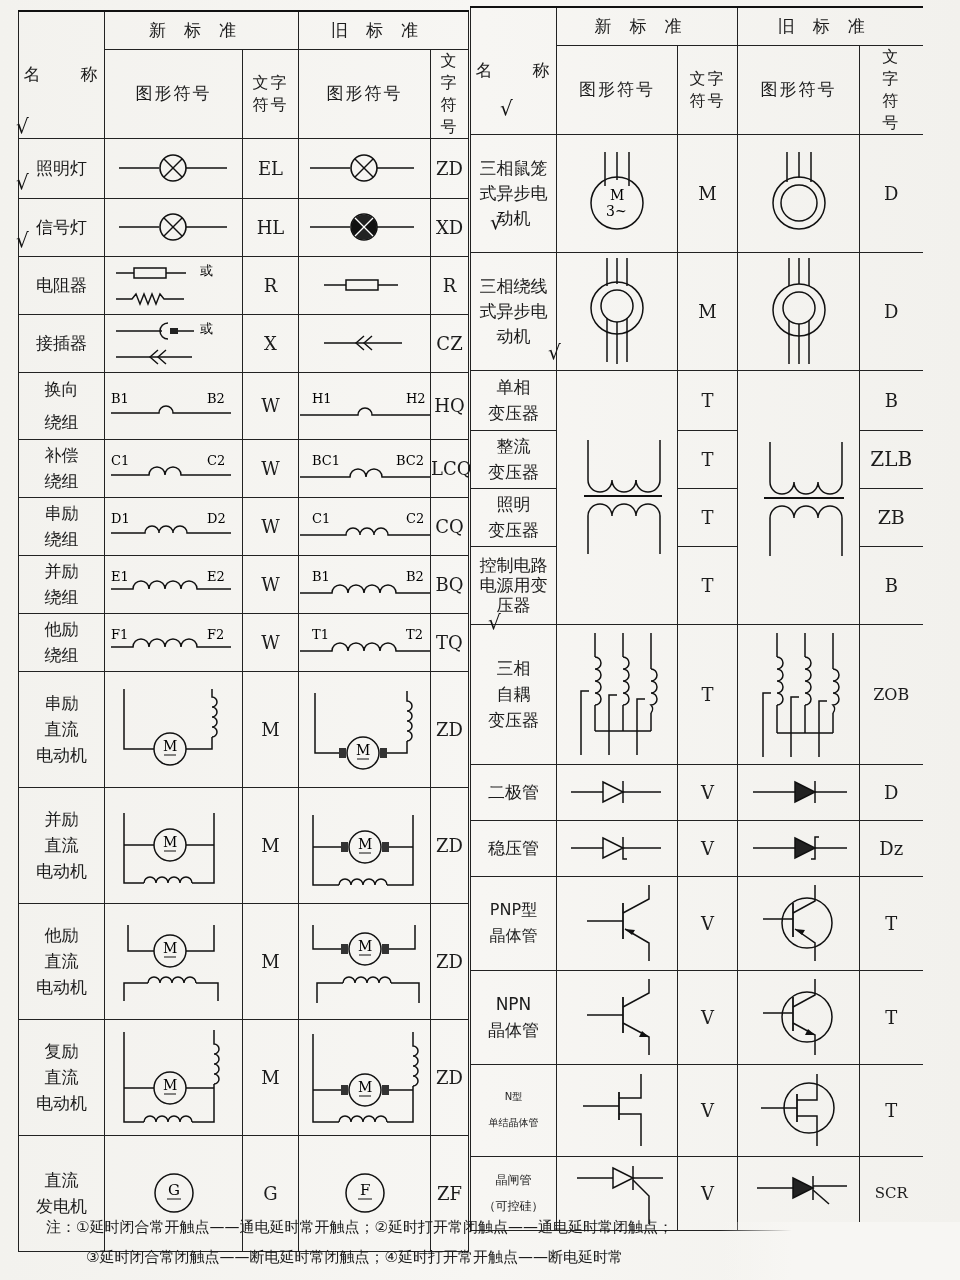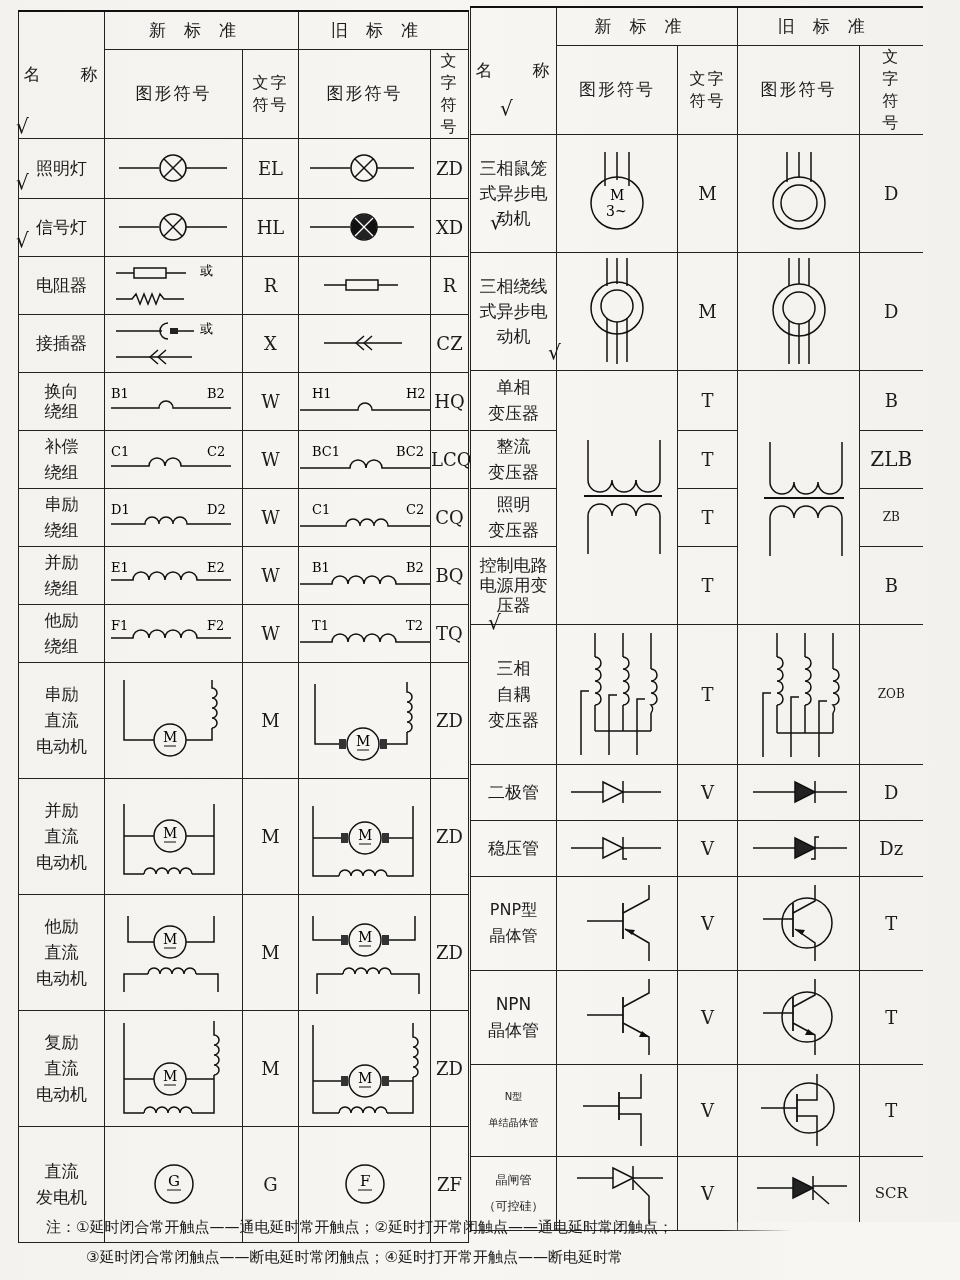--- a/index.html
+++ b/index.html
@@ -136,21 +136,21 @@
             <svg width="110" height="30">
               <line x1="14" y1="15" x2="92" y2="15" stroke="#111" stroke-width="1.5"></line>
               <polyline points="54,8 46,15 54,22" fill="none" stroke="#111" stroke-width="1.4"></polyline>
               <polyline points="62,8 54,15 62,22" fill="none" stroke="#111" stroke-width="1.4"></polyline>
             </svg>
           </td>
     <td class="code">CZ</td>
   </tr>
 
   <tr style="height:58px">
-    <td class="name" style="line-height:20px">换向<br>绕组</td>
+    <td class="name" style="line-height:33px">换向<br>绕组</td>
     <td class="sym">
             <svg width="130" height="30">
               <text x="2" y="12" font-size="13">B1</text>
               <text x="98" y="12" font-size="13">B2</text>
               <path d="M2 22 H50 A7 7 0 0 1 64 22 H122" fill="none" stroke="#111" stroke-width="1.5"></path>
             </svg>
           </td>
     <td class="code">W</td>
     <td class="sym">
             <svg width="130" height="30">
@@ -485,21 +485,21 @@
     <td class="code" style="border-right:none">B</td>
   </tr>
   <tr style="height:58px">
     <td class="name">整流<br>变压器</td>
     <td class="code">T</td>
     <td class="code" style="border-right:none;font-size:20px">ZLB</td>
   </tr>
   <tr style="height:58px">
     <td class="name">照明<br>变压器</td>
     <td class="code">T</td>
-    <td class="code" style="border-right:none;font-size:12px">ZB</td>
+    <td class="code" style="border-right:none;font-size:19px">ZB</td>
   </tr>
   <tr style="height:78px">
     <td class="name" style="line-height:20px">控制电路<br>电源用变<br>压器</td>
     <td class="code">T</td>
     <td class="code" style="border-right:none">B</td>
   </tr>
 
   <tr style="height:140px">
     <td class="name">三相<br>自耦<br>变压器</td>
     <td class="sym">
@@ -530,21 +530,21 @@
               <path d="M56 28 A6 6 0 0 1 56 40 A6 6 0 0 1 56 52 A6 6 0 0 1 56 64 A6 6 0 0 1 56 76" fill="none" stroke="#111" stroke-width="1.5"></path>
               <line x1="56" y1="76" x2="56" y2="104" stroke="#111" stroke-width="1.5"></line>
               <polyline points="50,68 42,68 42,128" fill="none" stroke="#111" stroke-width="1.5"></polyline>
               <line x1="84" y1="4" x2="84" y2="40" stroke="#111" stroke-width="1.5"></line>
               <path d="M84 40 A6 6 0 0 1 84 52 A6 6 0 0 1 84 64 A6 6 0 0 1 84 76 A6 6 0 0 1 84 84" fill="none" stroke="#111" stroke-width="1.5"></path>
               <line x1="84" y1="84" x2="84" y2="104" stroke="#111" stroke-width="1.5"></line>
               <polyline points="78,72 70,72 70,128" fill="none" stroke="#111" stroke-width="1.5"></polyline>
               <line x1="28" y1="104" x2="84" y2="104" stroke="#111" stroke-width="1.5"></line>
             </svg>
           </td>
-    <td class="code" style="border-right:none;font-size:12px">ZOB</td>
+    <td class="code" style="border-right:none;font-size:16px">ZOB</td>
   </tr>
 
   <tr style="height:56px">
     <td class="name">二极管</td>
     <td class="sym">
             <svg width="100" height="30">
               <line x1="4" y1="15" x2="36" y2="15" stroke="#111" stroke-width="1.5"></line>
               <polygon points="36,5 56,15 36,25" fill="none" stroke="#111" stroke-width="1.5"></polygon>
               <line x1="56" y1="4" x2="56" y2="26" stroke="#111" stroke-width="1.5"></line>
               <line x1="56" y1="15" x2="94" y2="15" stroke="#111" stroke-width="1.5"></line>

